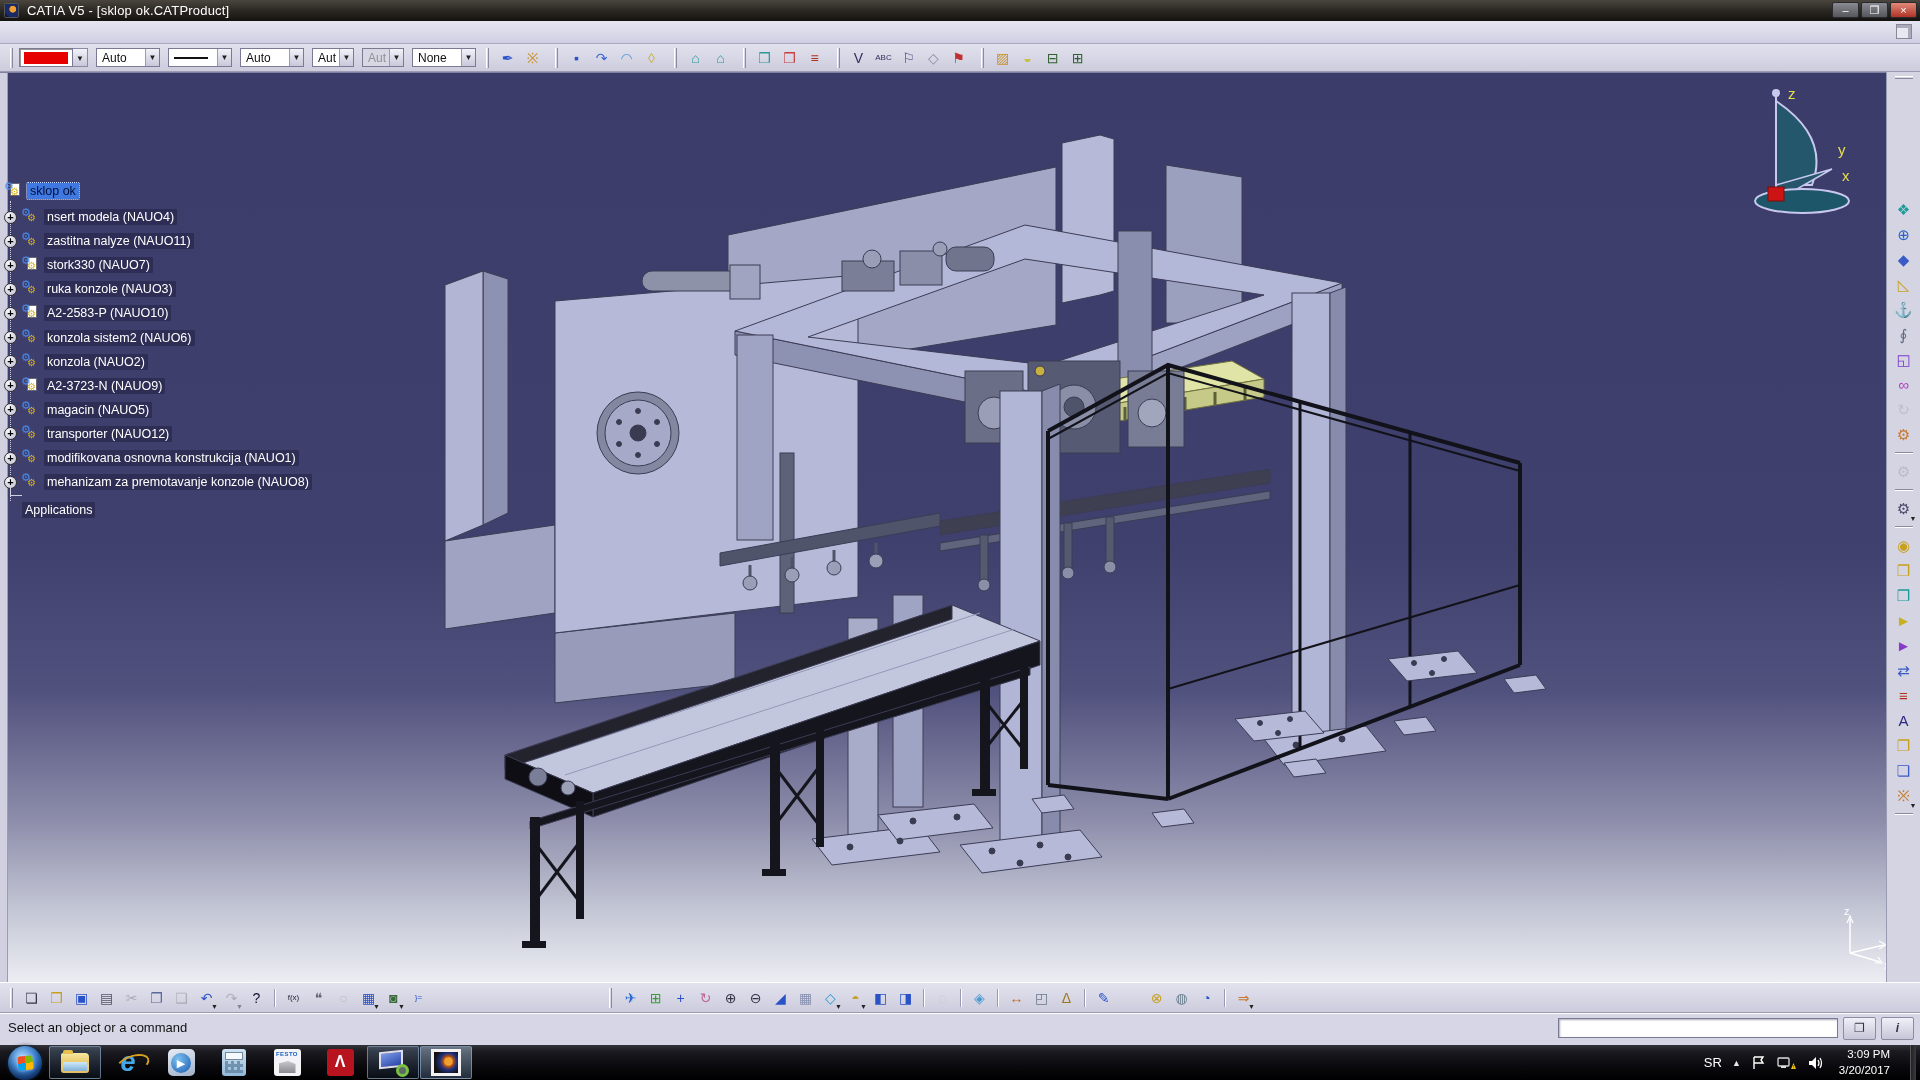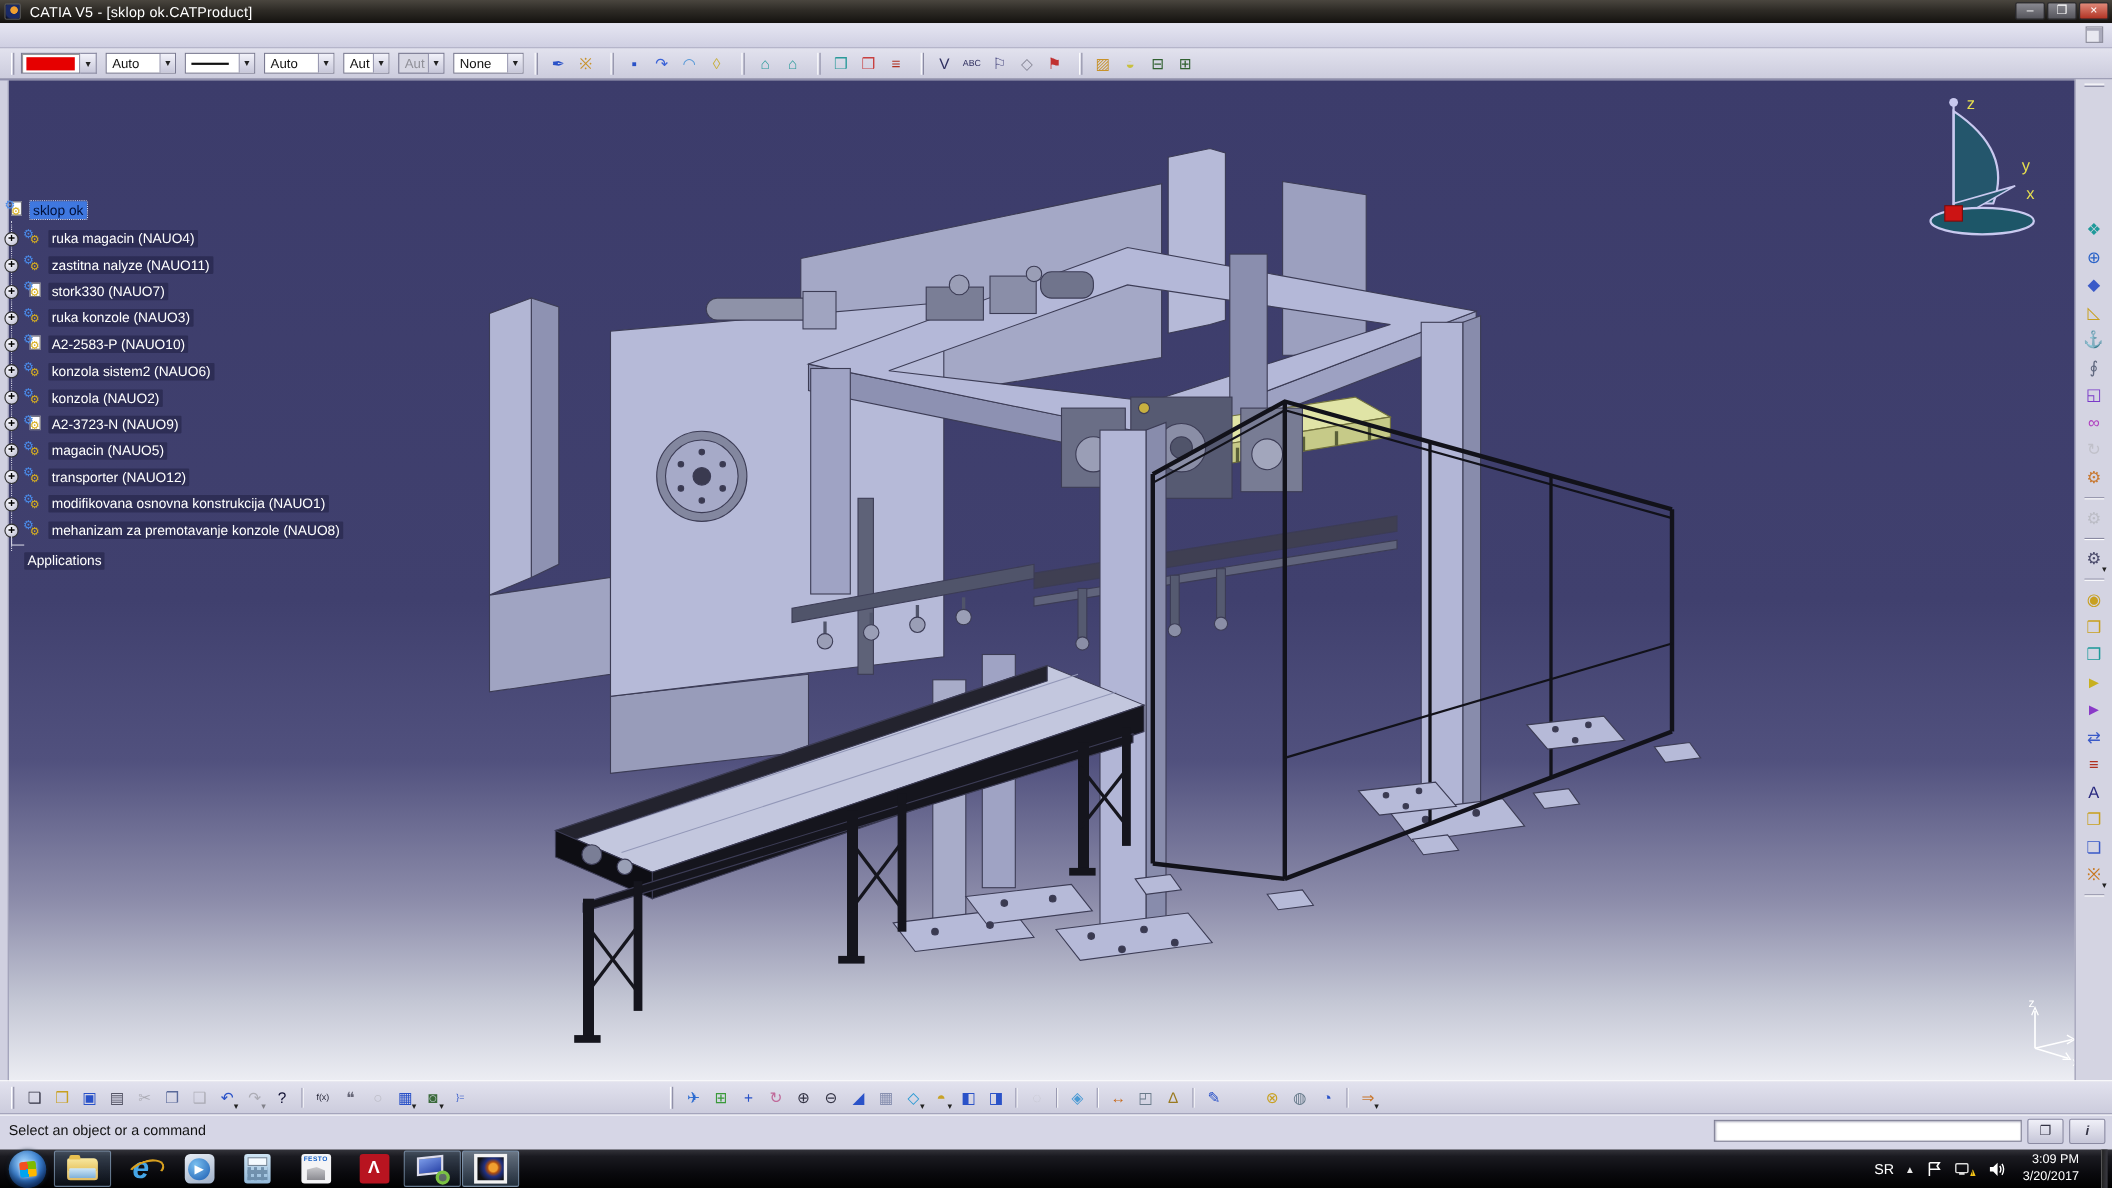--- a/index.html
+++ b/index.html
@@ -440,21 +440,21 @@
               <span class="g2">⚙</span>
             </span>
             <span class="tlabel">sklop ok</span>
           </div>
           <div class="trow" style="left: 2px; top: 26px;">
             <span class="texp">+</span>
             <span class="ticon">
               <span class="g1">⚙</span>
               <span class="g2">⚙</span>
             </span>
-            <span class="tlabel">ruka magacin (NAUO4)</span>
+            <span class="tlabel">nsert modela (NAUO4)</span>
           </div>
           <div class="trow" style="left: 2px; top: 50.1px;">
             <span class="texp">+</span>
             <span class="ticon">
               <span class="g1">⚙</span>
               <span class="g2">⚙</span>
             </span>
             <span class="tlabel">zastitna nalyze (NAUO11)</span>
           </div>
           <div class="trow" style="left: 2px; top: 74.2px;">

